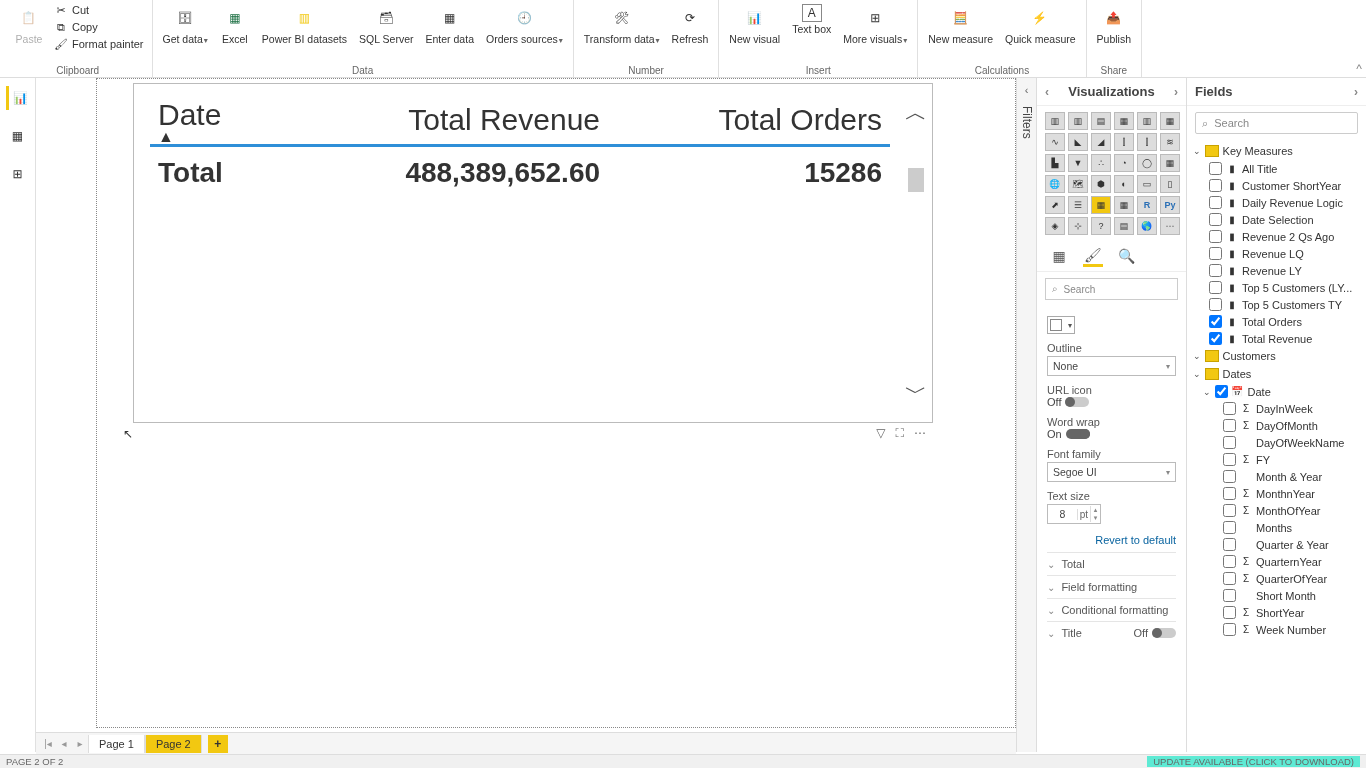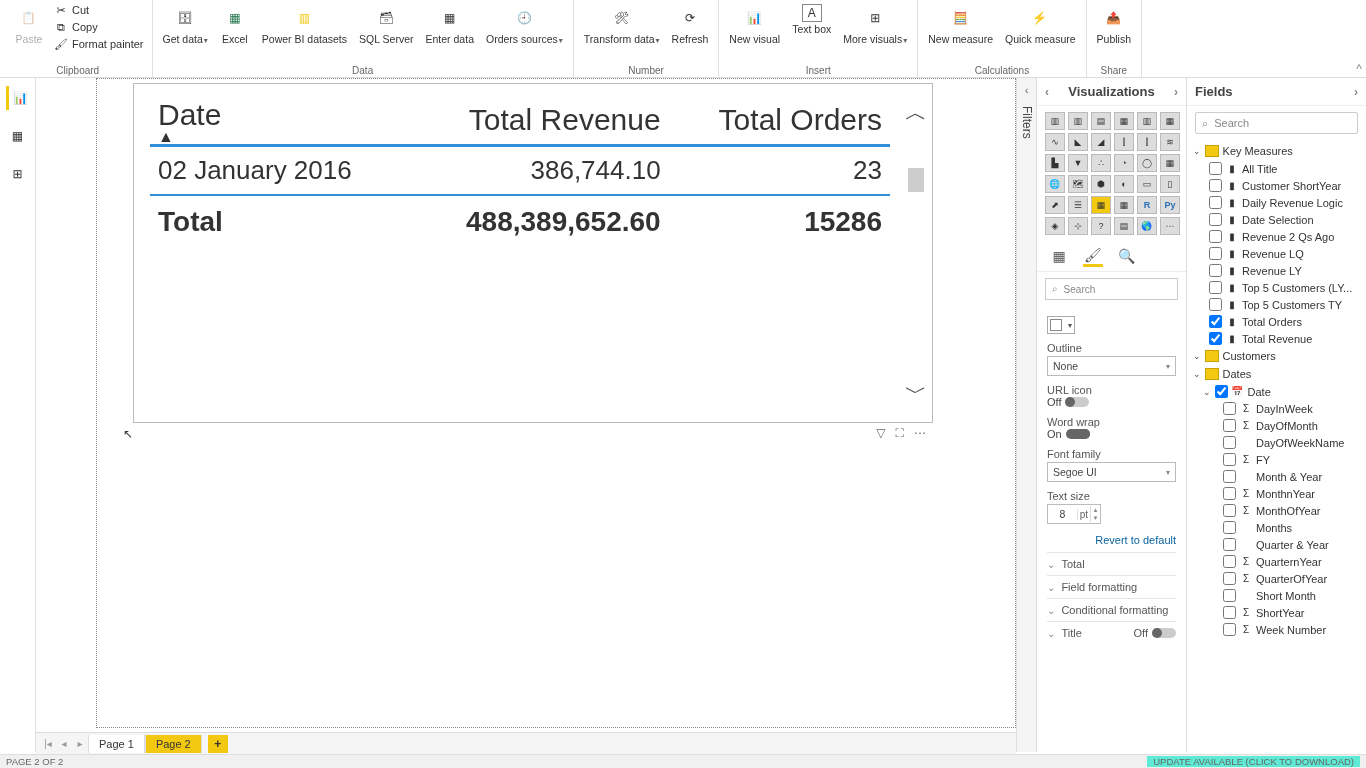--- a/index.html
+++ b/index.html
@@ -233,25 +233,20 @@
       <div class="visual-table">
         <table class="tbl">
           <thead>
             <tr>
               <th><span>Date</span><span class="sort-arrow">▲</span></th>
               <th class="r">Total Revenue</th>
               <th class="r">Total Orders</th>
             </tr>
           </thead>
           <tbody>
-            <tr>
-                <td>02 January 2016</td>
-                <td class="r">386,744.10</td>
-                <td class="r">23</td>
-              </tr>
           </tbody>
           <tfoot>
             <tr>
                 <td>Total</td>
                 <td class="r">488,389,652.60</td>
                 <td class="r">15286</td>
               </tr>
           </tfoot>
         </table>
         <div class="vscroll">

